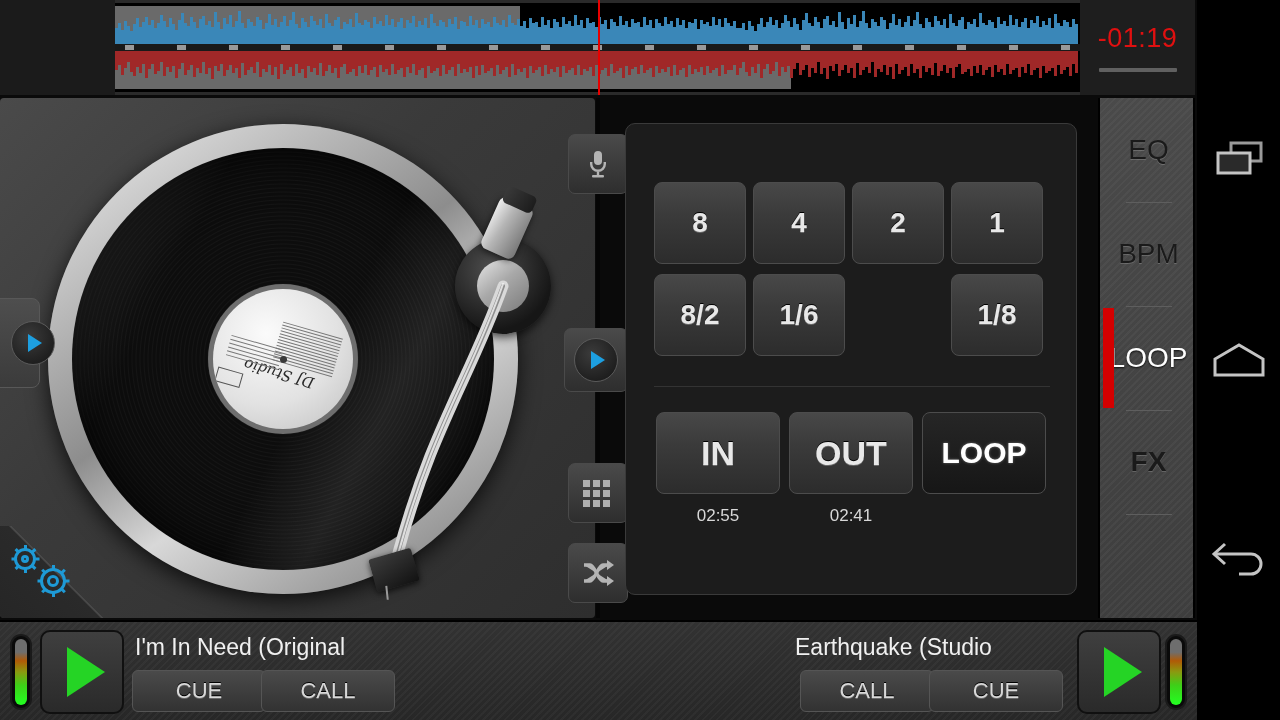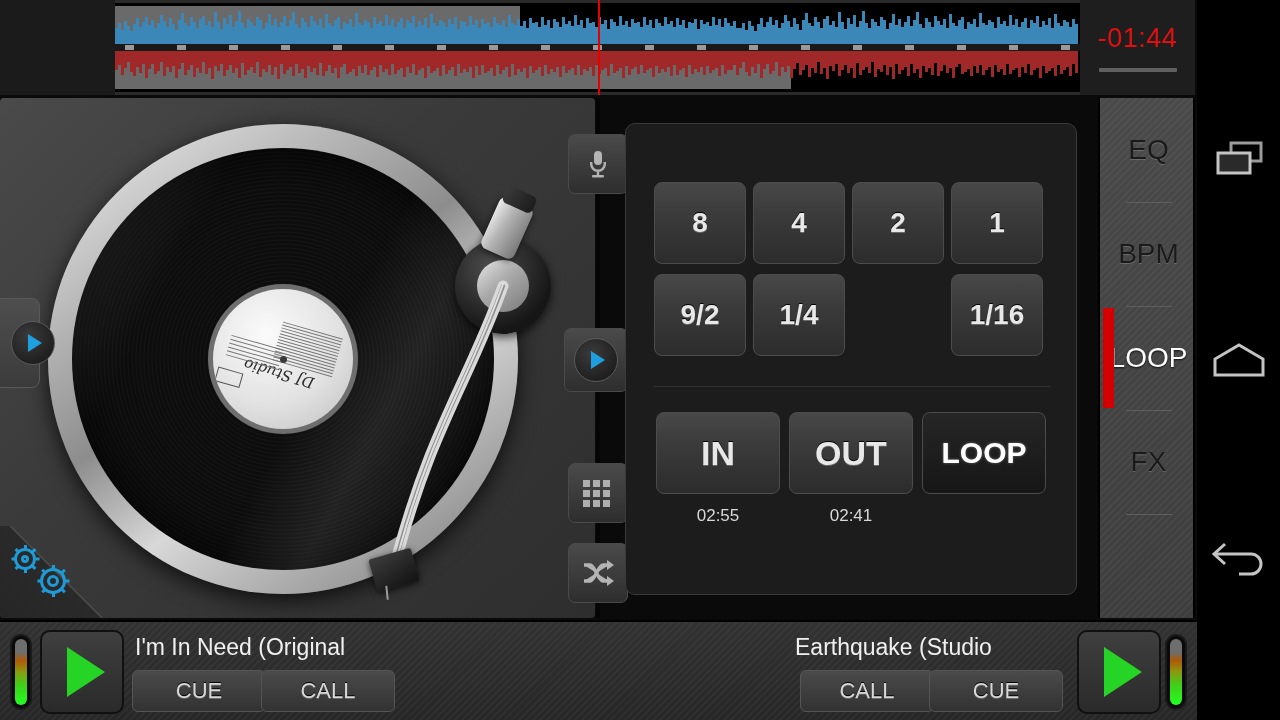--- a/index.html
+++ b/index.html
@@ -857,21 +857,21 @@
           <div class="wave-col" style="left: 951px; height: 16px; background: rgb(160, 40, 40);"></div>
           <div class="wave-col" style="left: 954px; height: 25px; background: rgb(160, 40, 40);"></div>
           <div class="wave-col" style="left: 957px; height: 13px; background: rgb(160, 40, 40);"></div>
           <div class="wave-col" style="left: 960px; height: 22px; background: rgb(160, 40, 40);"></div>
         </div>
       <div class="wave-edge" style="top:92px"></div>
       <div class="playhead" id="playhead" style="left: 482.5px;"></div>
     </div>
 
     <div class="time-box right">
-      <div class="time-txt red">-01:44</div>
+      <div class="time-txt red">-01:19</div>
       <div class="time-underline"></div>
     </div>
   </div>
 
   <div class="deck">
     <div class="platter">
       <div class="vinyl">
         <div class="vinyl-sheen"></div>
         <div class="label-ring">
           <div class="label">
@@ -976,43 +976,43 @@
       </svg>
     </div>
   </div>
 
   <div class="loop-panel">
     <div class="pad beat" style="left:28px; top:58px;">8</div>
     <div class="pad beat" style="left:127px; top:58px;">4</div>
     <div class="pad beat" style="left:226px; top:58px;">2</div>
     <div class="pad beat" style="left:325px; top:58px;">1</div>
 
-    <div class="pad frac" style="left:28px; top:150px;">9/2</div>
-    <div class="pad frac" style="left:127px; top:150px;">1/4</div>
-    <div class="pad frac" style="left:325px; top:150px;">1/16</div>
+    <div class="pad frac" style="left:28px; top:150px;">8/2</div>
+    <div class="pad frac" style="left:127px; top:150px;">1/6</div>
+    <div class="pad frac" style="left:325px; top:150px;">1/8</div>
 
     <div class="panel-div"></div>
 
     <div class="pad io" style="left:163px; top:288px;">OUT</div>
     <div class="pad io" style="left:30px; top:288px;">IN</div>
     <div class="pad loopbtn" style="left:296px; top:288px;">LOOP</div>
 
     <div class="iotime" style="left:30px; top:382px;">02:55</div>
     <div class="iotime" style="left:163px; top:382px;">02:41</div>
   </div>
 
   <div class="rail" id="rail">
       <div class="rail-item" style="top: 0px;">EQ</div>
       <div class="rail-sep" style="top: 104px;"></div>
       <div class="rail-item" style="top: 104px;">BPM</div>
       <div class="rail-sep" style="top: 208px;"></div>
       <div class="rail-item active" style="top: 208px;">LOOP</div>
       <div class="rail-sep" style="top: 312px;"></div>
       <div class="rail-flag" style="top: 210px; background: rgb(212, 0, 0);"></div>
-      <div class="rail-item" style="top: 312px;">FX</div>
+      <div class="rail-item" style="top: 312px; font-weight: bold;">FX</div>
       <div class="rail-sep" style="top: 416px;"></div>
     </div>
 
   <div class="navbar">
     <div class="nav-btn" style="top:115px;">
       <svg width="52" height="42" viewBox="0 0 52 42">
         <rect x="18" y="4" width="30" height="18" fill="none" stroke="#9a9a9a" stroke-width="3"></rect>
         <rect x="5" y="14" width="32" height="20" fill="#2a2a2a" stroke="#c4c4c4" stroke-width="3"></rect>
       </svg>
     </div>

